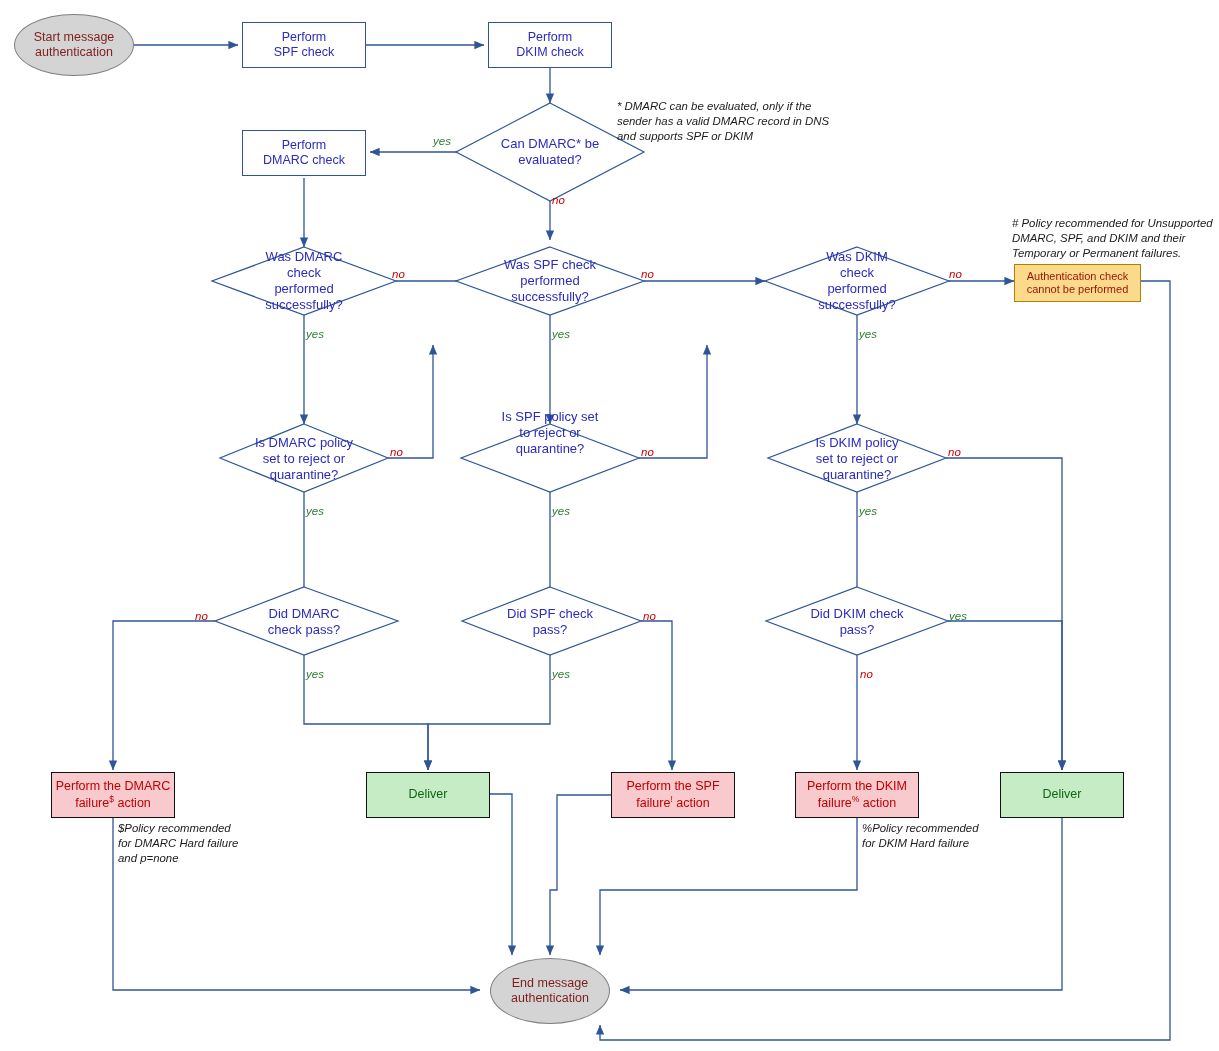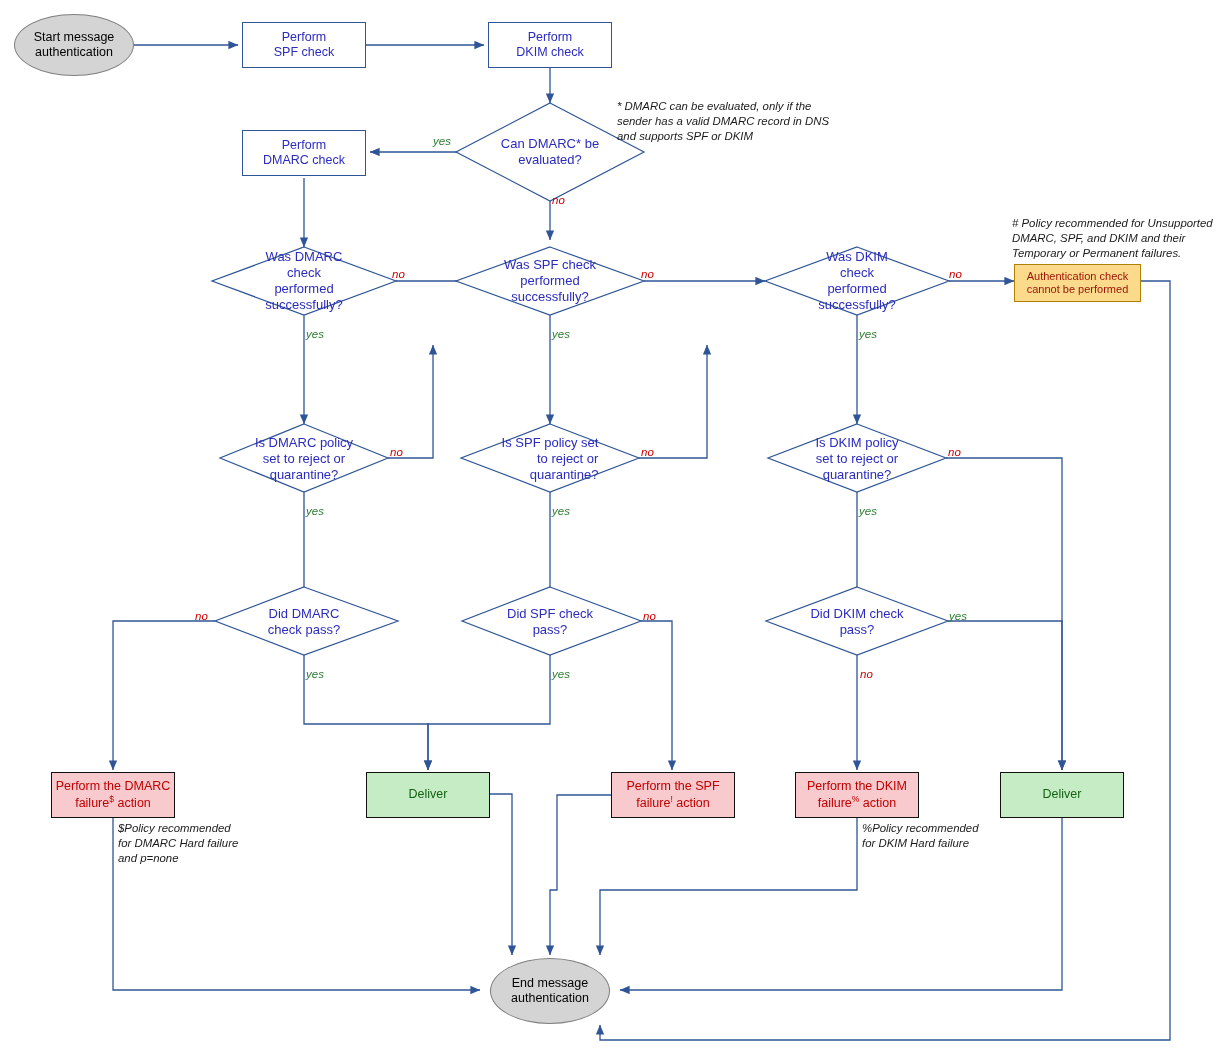--- a/index.html
+++ b/index.html
@@ -3,21 +3,21 @@
 <meta charset="utf-8">
 <style>
   html,body{margin:0;padding:0;background:#ffffff;}
   body{font-family:"Liberation Sans",sans-serif;}
   #canvas{position:relative;width:1219px;height:1051px;background:#fff;overflow:hidden;}
   svg.layer{position:absolute;left:0;top:0;width:1219px;height:1051px;}
   .node{position:absolute;box-sizing:border-box;display:flex;align-items:center;justify-content:center;text-align:center;}
   .node-label{line-height:1.22;white-space:pre-line;}
 
   
-  .terminator{background:#d4d4d4;border:1px solid #7f7f7f;border-radius:50%;color:#000000;font-size:12.5px;}
+  .terminator{background:#d4d4d4;border:1px solid #7f7f7f;border-radius:50%;color:#7f1d1d;font-size:12.5px;}
 
   
   .process{background:#ffffff;border:1px solid #2f5597;color:#2b2bbd;font-size:12.5px;}
 
   
   .decision{color:#2b2bbd;font-size:13px;background:transparent;border:0;}
 
   
   .box-warn{background:#fbdb8b;border:1.3px solid #b08100;color:#9c1006;font-size:11px;}
   .box-fail{background:#f8c9cd;border:1.3px solid #111;color:#c00000;font-size:12.5px;}
@@ -167,21 +167,21 @@
     <span class="node-label">Authentication check
 cannot be performed</span>
   </div>
 
   <div class="node decision" style="left:232px;top:434px;width:144px;height:50px;">
     <span class="node-label">Is DMARC policy
 set to reject or
 quarantine?</span>
   </div>
 
-  <div class="node decision" style="left:480px;top:434px;width:140px;height:50px;text-align:right;">
+  <div class="node decision" style="left:480px;top:408px;width:140px;height:50px;">
     <span class="node-label">Is SPF policy set
 to reject or
 quarantine?</span>
   </div>
 
   <div class="node decision" style="left:786px;top:434px;width:142px;height:50px;">
     <span class="node-label">Is DKIM policy
 set to reject or
 quarantine?</span>
   </div>

